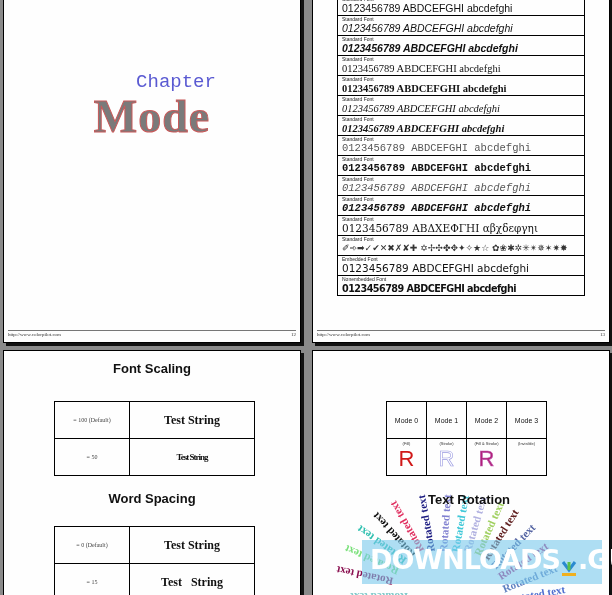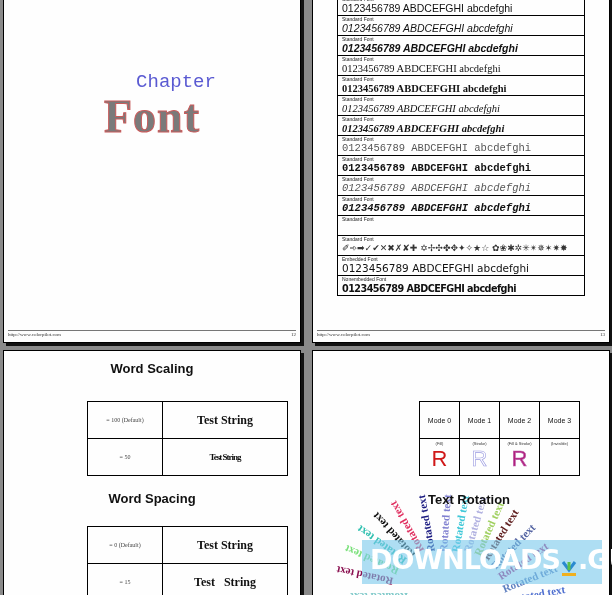--- a/index.html
+++ b/index.html
@@ -28,39 +28,39 @@
   .f-mono-i{font-family:"Liberation Mono",monospace;font-style:italic;color:#555 !important;}
   .f-mono-bi{font-family:"Liberation Mono",monospace;font-style:italic;font-weight:bold;}
   .f-symbol{font-family:"DejaVu Serif",serif;}
   .f-ding{font-family:"DejaVu Sans",sans-serif;font-size:9px !important;color:#333 !important;}
   .f-embed{font-family:"DejaVu Sans",sans-serif;}
   .f-noembed{font-family:"DejaVu Sans",sans-serif;font-weight:bold;letter-spacing:-0.6px;transform:scaleX(0.92);transform-origin:left;}
   
   #p3{left:3px;top:350px;width:296px;height:260px;}
   #p4{left:312px;top:350px;width:296px;height:260px;}
   .ptitle{position:absolute;left:0;right:0;text-align:center;font-weight:bold;font-size:13px;color:#111;}
-  table.demo{position:absolute;border-collapse:collapse;margin-left:33px;}
+  table.demo{position:absolute;border-collapse:collapse;}
   table.demo td{border:1px solid #000;text-align:center;padding:0;}
   .lblcell{font-family:"Liberation Serif",serif;font-size:6px;color:#444;width:74px;}
   .valcell{font-family:"Liberation Serif",serif;font-weight:bold;font-size:12px;width:124px;color:#111;}
   .modehead{font-size:7px;height:36px;width:39px;color:#111;}
   .modecell{height:36px;position:relative;vertical-align:top;}
   .modecap{font-size:4px;color:#333;margin-top:2px;display:block;}
   .modeR{font-size:22px;line-height:22px;display:block;margin-top:2px;}
   .rot{position:absolute;font-family:"Liberation Serif",serif;font-weight:bold;font-size:11px;white-space:nowrap;transform-origin:left center;}
   .watermark{position:absolute;left:362px;top:540px;width:240px;height:44px;background:rgba(120,200,235,0.6);}
   .wm-text{position:absolute;left:8px;top:4px;font-family:"DejaVu Sans",sans-serif;font-weight:bold;font-size:27px;color:#fff;letter-spacing:-1px;white-space:nowrap;}
   .wm-icon{display:inline-block;width:18px;height:18px;vertical-align:middle;}
 </style>
 </head>
 <body>
 
 <div class="page" id="p1">
   <div class="chapter">Chapter</div>
-  <div class="bigtext">Font</div>
+  <div class="bigtext">Mode</div>
   <div class="footer">
     <span>http://www.colorpilot.com</span>
     <span>12</span>
   </div>
 </div>
 
 <div class="page" id="p2">
   <div class="fonttable">
     <div class="frow">
         <span class="lbl">Standard Font</span>
@@ -101,20 +101,21 @@
     <div class="frow">
         <span class="lbl">Standard Font</span>
         <span class="smp f-mono-i">0123456789 ABDCEFGHI abcdefghi</span>
       </div>
     <div class="frow">
         <span class="lbl">Standard Font</span>
         <span class="smp f-mono-bi">0123456789 ABDCEFGHI abcdefghi</span>
       </div>
     <div class="frow">
         <span class="lbl">Standard Font</span>
+        <span class="smp f-symbol">0123456789 ΑΒΔΧΕΦΓΗΙ αβχδεφγηι</span>
       </div>
     <div class="frow">
         <span class="lbl">Standard Font</span>
         <span class="smp f-ding">✐➾➡✓✔✕✖✗✘✚ ✡✢✣✤✥✦✧★☆ ✿❀✱✲✳✴✵✶✷✸</span>
       </div>
     <div class="frow">
         <span class="lbl">Embedded Font</span>
         <span class="smp f-embed">0123456789 ABDCEFGHI abcdefghi</span>
       </div>
     <div class="frow">
@@ -122,21 +123,21 @@
         <span class="smp f-noembed">0123456789 ABDCEFGHI abcdefghi</span>
       </div>
   </div>
   <div class="footer">
     <span>http://www.colorpilot.com</span>
     <span>13</span>
   </div>
 </div>
 
 <div class="page" id="p3">
-  <div class="ptitle" style="top:10px;">Word Scaling</div>
+  <div class="ptitle" style="top:10px;">Font Scaling</div>
   <table class="demo" style="left:50px;top:50px;">
     <tbody>
         <tr>
       <td class="lblcell" style="height:36px;">= 100 (Default)</td>
       <td class="valcell">Test String</td>
     </tr>
     <tr>
       <td class="lblcell" style="height:36px;">= 50</td>
       <td class="valcell" style="font-size:9px;letter-spacing:-1px;">Test String</td>
     </tr>

